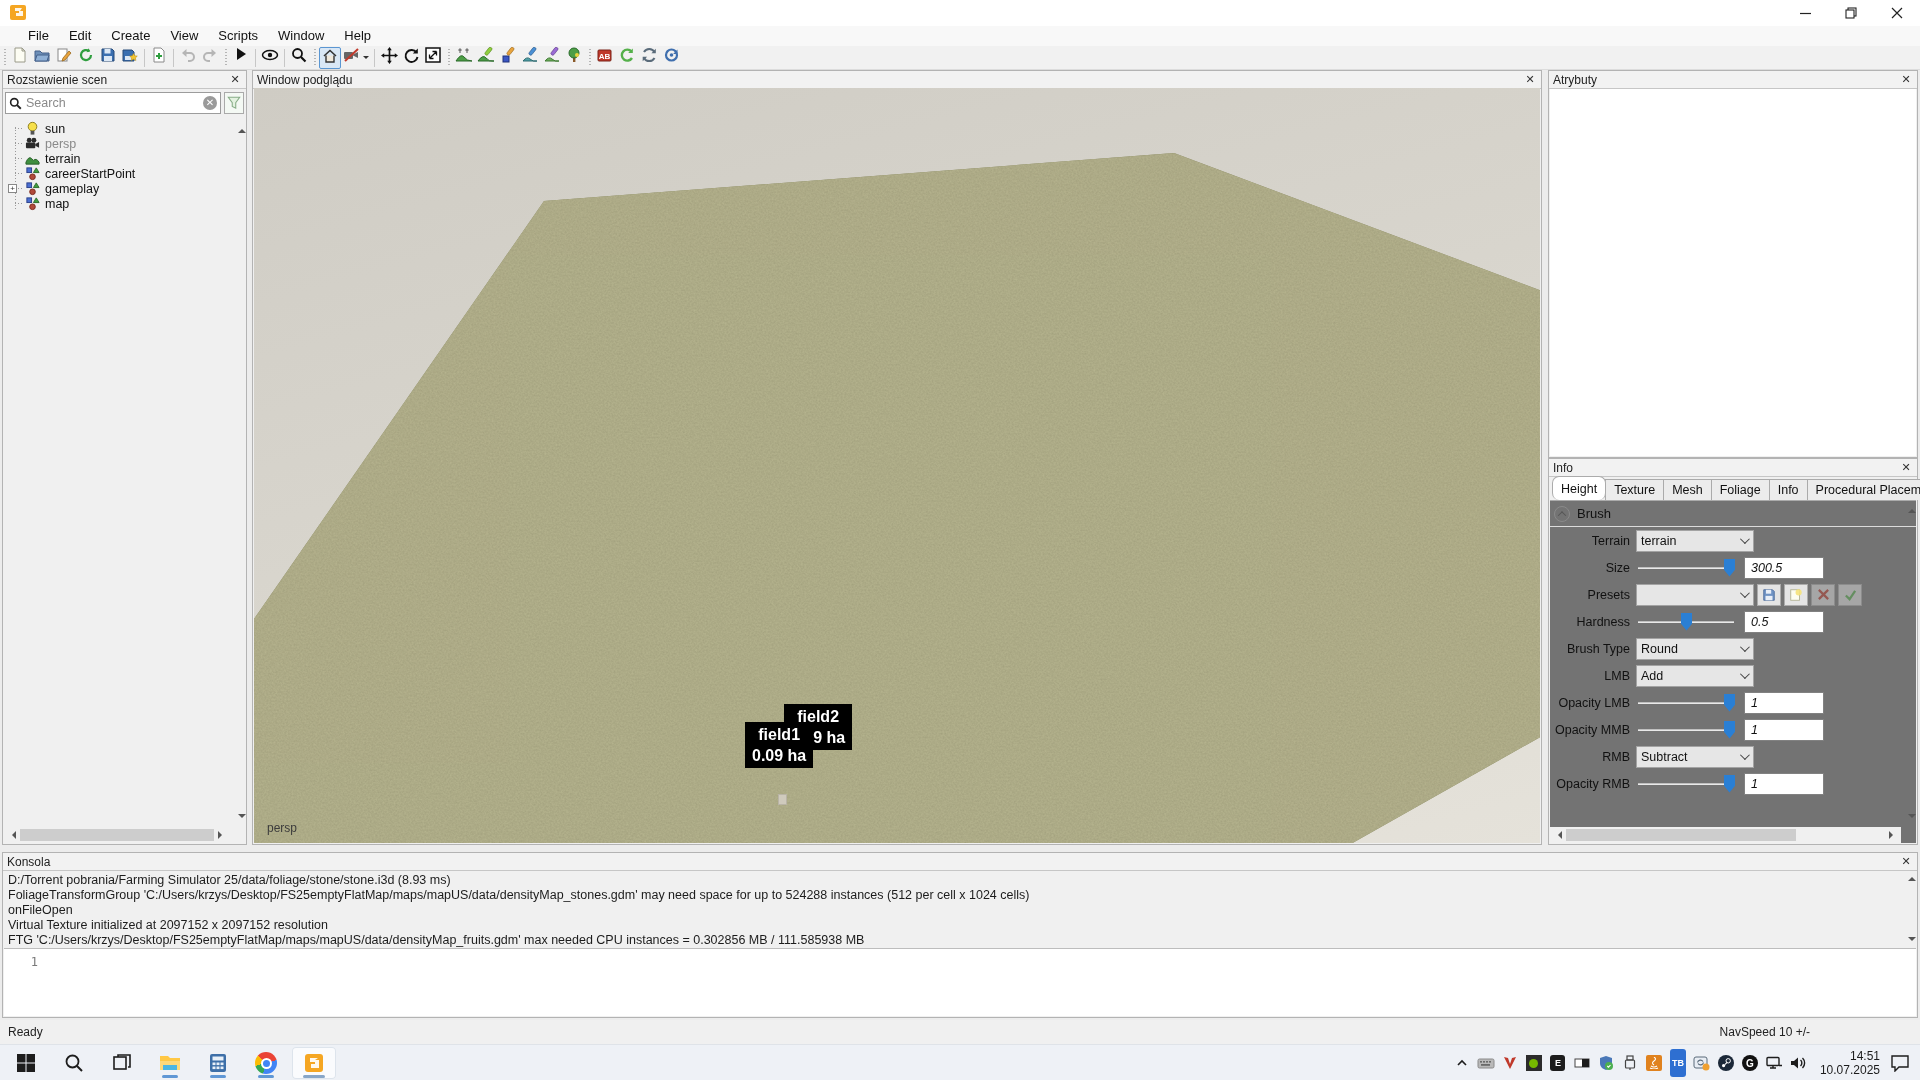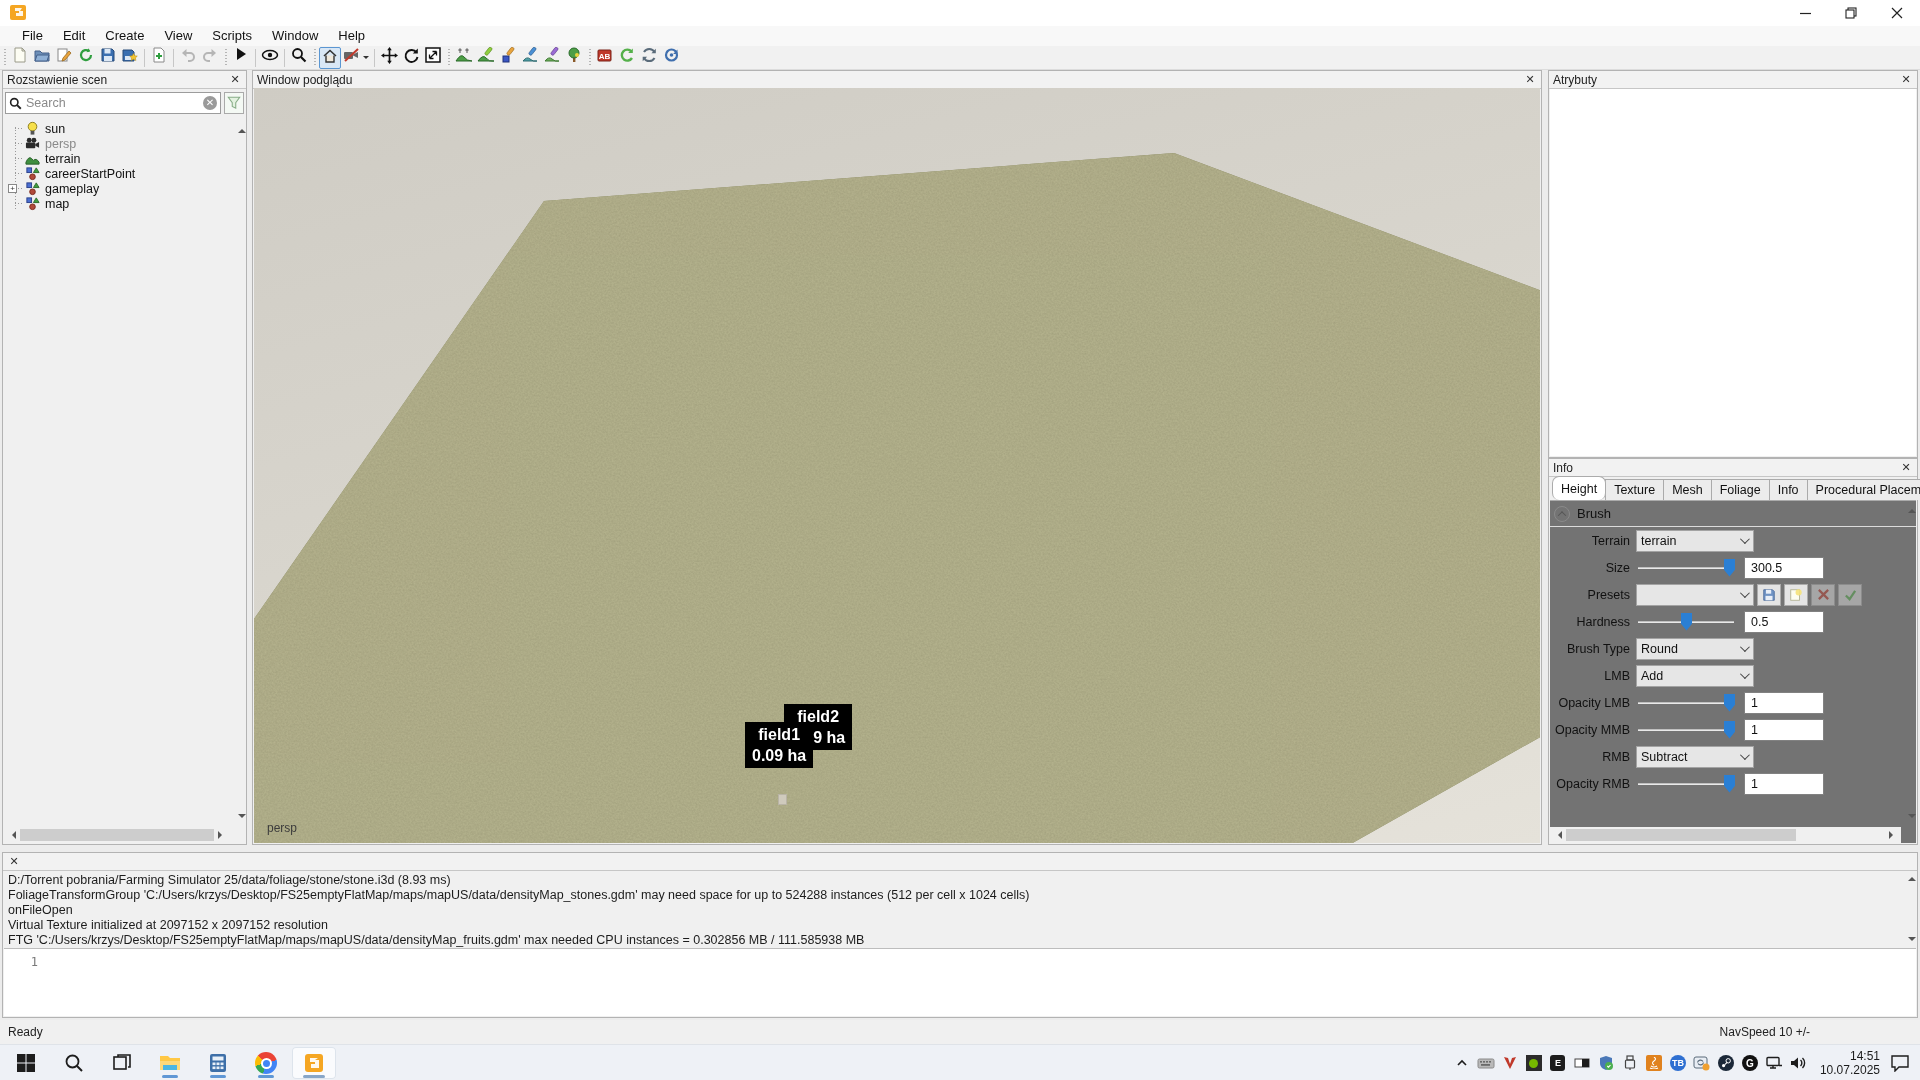--- a/index.html
+++ b/index.html
@@ -7,21 +7,21 @@
     font-family:"Liberation Sans", sans-serif; background:#ececec; }
 
   
   #titlebar { position:absolute; left:0; top:0; width:1920px; height:26px; background:#ffffff; }
   #app-icon { position:absolute; left:9px; top:3px; width:19px; height:19px; }
   .wbtns { position:absolute; right:0; top:0; height:26px; display:flex; }
   .wbtn { width:46px; height:26px; display:flex; align-items:center; justify-content:center; }
   #menubar { position:absolute; left:0; top:26px; width:1920px; height:20px; background:#f8f8f8;
     display:flex; align-items:center; font-size:13px; color:#111; }
   .menu-item { padding:0 10px; height:20px; line-height:20px; }
-  .menu-item:first-child { padding-left:22px; }
+  .menu-item:first-child { padding-left:28px; }
   #toolbar { position:absolute; left:0; top:46px; width:1920px; height:24px; background:#f1f1f1;
     border-bottom:1px solid #dcdcdc; display:flex; align-items:center; }
   .tb-handle { width:5px; height:18px; margin:0 2px;
     background:repeating-linear-gradient(to bottom,#b5b5b5 0 1px,transparent 1px 3px);
     background-size:2px 100%; background-repeat:no-repeat; background-position:center; }
   .tb-sep { width:1px; height:18px; background:#c7c7c7; margin:0 3px; }
   .tbtn { width:22px; height:22px; display:flex; align-items:flex-start; justify-content:center; }
   .tbtn.sel { background:#d9e7f5; border:1px solid #5a96d2; border-radius:2px; }
   .dd-arrow { width:0; height:0; border:3.5px solid transparent; border-top-color:#333; margin:3px 2px 0 0; }
 
@@ -102,21 +102,21 @@
   .combo .ctext { flex:1; }
   .chev-dn { width:7px; height:7px; border-right:1.6px solid #444; border-bottom:1.6px solid #444;
     transform:rotate(45deg) translateY(-2px); margin-right:2px; }
   .slider { width:100px; height:22px; position:relative; flex:none; margin-right:8px; }
   .slider .track { position:absolute; left:2px; right:2px; top:10px; height:2px; background:#c0c0c0;
     border-bottom:1px solid #e9e9e9; }
   .slider .handle { position:absolute; top:2px; width:11px; height:18px; background:#2a7fd4;
     left:calc(var(--pos,50%) - 5px);
     clip-path:polygon(0 0,100% 0,100% 62%,50% 100%,0 62%); }
   .numbox { width:80px; height:22px; background:#fff; border:1px solid #818181;
-    font-size:12.5px; color:#111; line-height:20px; padding-left:6px; flex:none; }
+    font-size:12.5px; color:#111; line-height:20px; padding-left:6px; flex:none;font-style:italic; }
   .mini-btn { width:24px; height:22px; border:1px solid #ababab; background:#e4e4e4;
     margin-left:3px; display:flex; align-items:center; justify-content:center; }
   .mini-btn.dis { opacity:.45; }
   #info-vscroll { position:absolute; right:1px; top:42px; bottom:18px; width:15px; }
   #info-vscroll .arr { position:absolute; left:3px; }
   #info-hscroll { position:absolute; left:1px; right:16px; bottom:1px; height:16px;
     display:flex; align-items:center; background:#f0f0f0; }
   #info-hscroll .hthumb { flex:0 0 230px; }
   #info-hscroll .sp { flex:1; }
 
@@ -644,20 +644,21 @@
   <div id="info-hscroll">
     <div class="arr l"></div>
     <div class="hthumb"></div>
     <div class="sp"></div>
     <div class="arr r"></div>
   </div>
 </div>
 
 <div id="console-panel" class="panel">
   <div class="phead">
+    <span class="ttl">Konsola</span>
     <span class="xbtn">✕</span>
   </div>
   <div id="log">
     <div>D:/Torrent pobrania/Farming Simulator 25/data/foliage/stone/stone.i3d (8.93 ms)</div>
     <div>FoliageTransformGroup 'C:/Users/krzys/Desktop/FS25emptyFlatMap/maps/mapUS/data/densityMap_stones.gdm' may need space for up to 524288 instances (512 per cell x 1024 cells)</div>
     <div>onFileOpen</div>
     <div>Virtual Texture initialized at 2097152 x 2097152 resolution</div>
     <div>FTG 'C:/Users/krzys/Desktop/FS25emptyFlatMap/maps/mapUS/data/densityMap_fruits.gdm' max needed CPU instances = 0.302856 MB / 111.585938 MB</div>
   </div>
   <div id="log-vscroll">
@@ -789,21 +790,21 @@
         </svg>
       </div>
     <div class="tray-ic">
         <span style="width:16px;height:16px;background:#e0821e;border-radius:2px;display:flex;align-items:center;justify-content:center;">
           <svg width="10" height="12" viewBox="0 0 10 12">
             <path d="M5 0q3 2 0 4t0 4M2 9q3 2 6 0M1 11q4 2 8 0" stroke="#fff" fill="none" stroke-width="1.1"></path>
           </svg>
         </span>
       </div>
     <div class="tray-ic">
-        <span style="width:16px;height:16px;background:#2e6fd1;border-radius:8px;color:#fff;font-size:9px;font-weight:bold;display:flex;align-items:center;justify-content:center;">TB</span>
+        <span style="width:16px;height:28px;background:#2e6fd1;border-radius:3px;color:#fff;font-size:9px;font-weight:bold;display:flex;align-items:center;justify-content:center;">TB</span>
       </div>
     <div class="tray-ic">
         <svg width="17" height="16" viewBox="0 0 17 16">
           <rect x="1" y="2" width="13" height="11" rx="2" fill="#e8edf4" stroke="#5a6b7a"></rect>
           <path d="M4.5 7.5a3 3 0 0 1 5.5-1M10.5 7.5a3 3 0 0 1-5.5 1" stroke="#5a6b7a" fill="none" stroke-width="1.2"></path>
           <circle cx="13" cy="12" r="3.5" fill="#f0a030"></circle>
         </svg>
       </div>
     <div class="tray-ic">
         <span style="width:16px;height:16px;border-radius:50%;background:#1b2838;display:flex;align-items:center;justify-content:center;">

